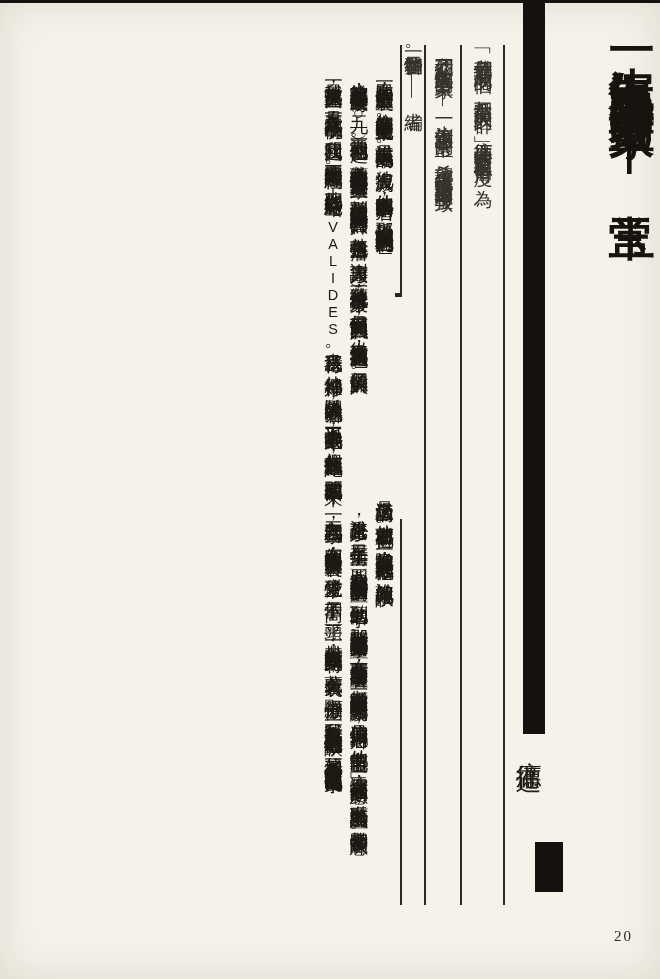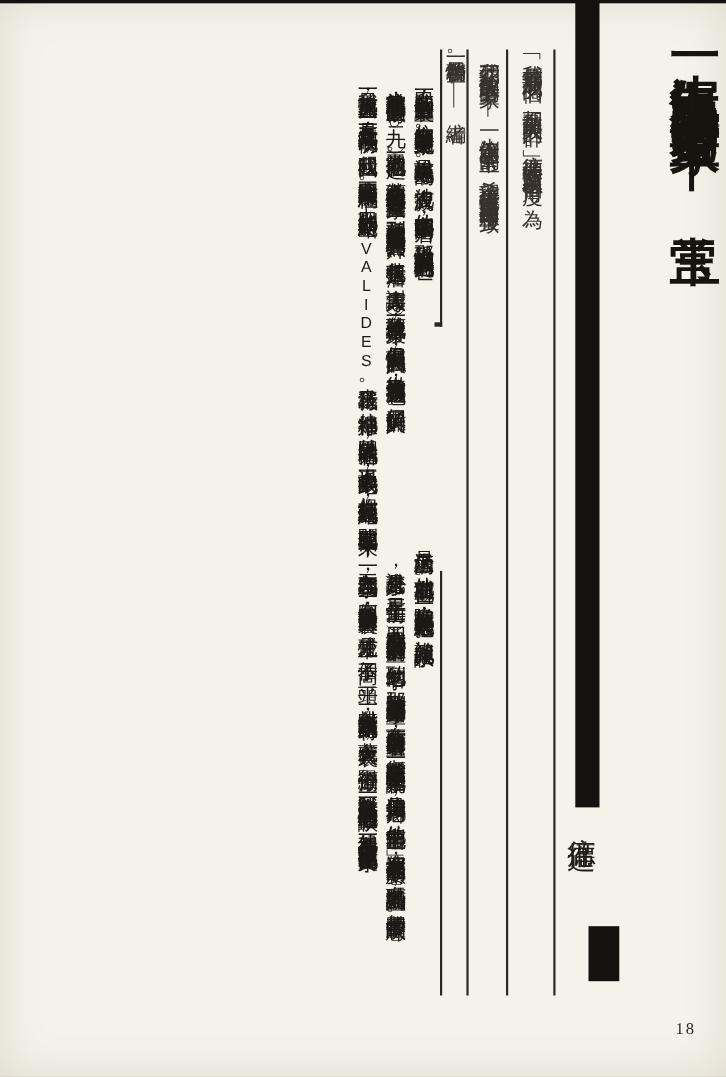--- a/index.html
+++ b/index.html
@@ -106,15 +106,15 @@
       <p class="indent">在巴黎的一個空寂的畫室裏，一位寂寂無名的中國老畫家常玉死了。說是煤氣中毒而死的。他沒有親人，他的家遠在中國的四川省，那兒恐怕也沒有甚麼人來關心到他的死亡。</p>
       <p class="indent">當徐悲鴻早年在巴黎學畫的時候，（一九二○）常玉就同他們在一起。蔣碧微女士在她的回憶錄裏曾提到這位畫家，並刊出一張當年他們在巴黎組織「天狗會」的照片。（其中包括張道藩、謝壽康等人。）蔣碧微說他會做一手好菜，但是個很懶而自私的人，從來進舘子都沒有掏過腰包，一個很難了解的人。</p>
       <p class="indent">我最後一次與常玉見面，是在一九六六年三月底一個傍晚，我起程回國，正要離開巴黎飛往羅馬。他到巴黎的航空終站<span class="latin">INVALIDES</span>來爲我送行。他精神很好，以外國人的眼光看他，也不過五十多歲的人吧，但你若想打聽他的年紀，或問他在巴黎三四十年來</p>
     </div>
   <div class="vtext body-block body-bottom">
       <p class="">是怎樣過活的？他就顧左右而言他了。當晚我把一件厚質的毛外衫送給他，誰知就此與他永訣。</p>
       <p class="indent">說來眞是奇妙，早在三十年前，（一九四一）我就在龐薰琹老師家裏看到常玉的畫，聽到他的名字。那時我才剛進成都省立藝專開始學畫。在華西壩龐老師的家裏看畫，老師指著牆上一幅單線條的毛筆速寫說：「這位是你們四川老鄉，他的畫非常出色。」速寫一個裸女坐着抽煙的姿態，有點瑪諦斯的畫風，却帶中國畫的意味。</p>
       <p class="indent">一九六三年我到了巴黎，在一個中國留法學人的畫展集會裏，才碰見常玉。個子不高，平頭，帶一付老光眼鏡略粗寬的身材，藏在舊大衣裏，顯得十分潦倒。我以對待一位長輩親人一般的心情和他攀談，他起初並不十分信任一個像我這樣陌生而比他晚來巴黎</p>
     </div>
 
-  <div class="page-number">18</div>
+  <div class="page-number">20</div>
 
 </div>
 
 </body></html>

